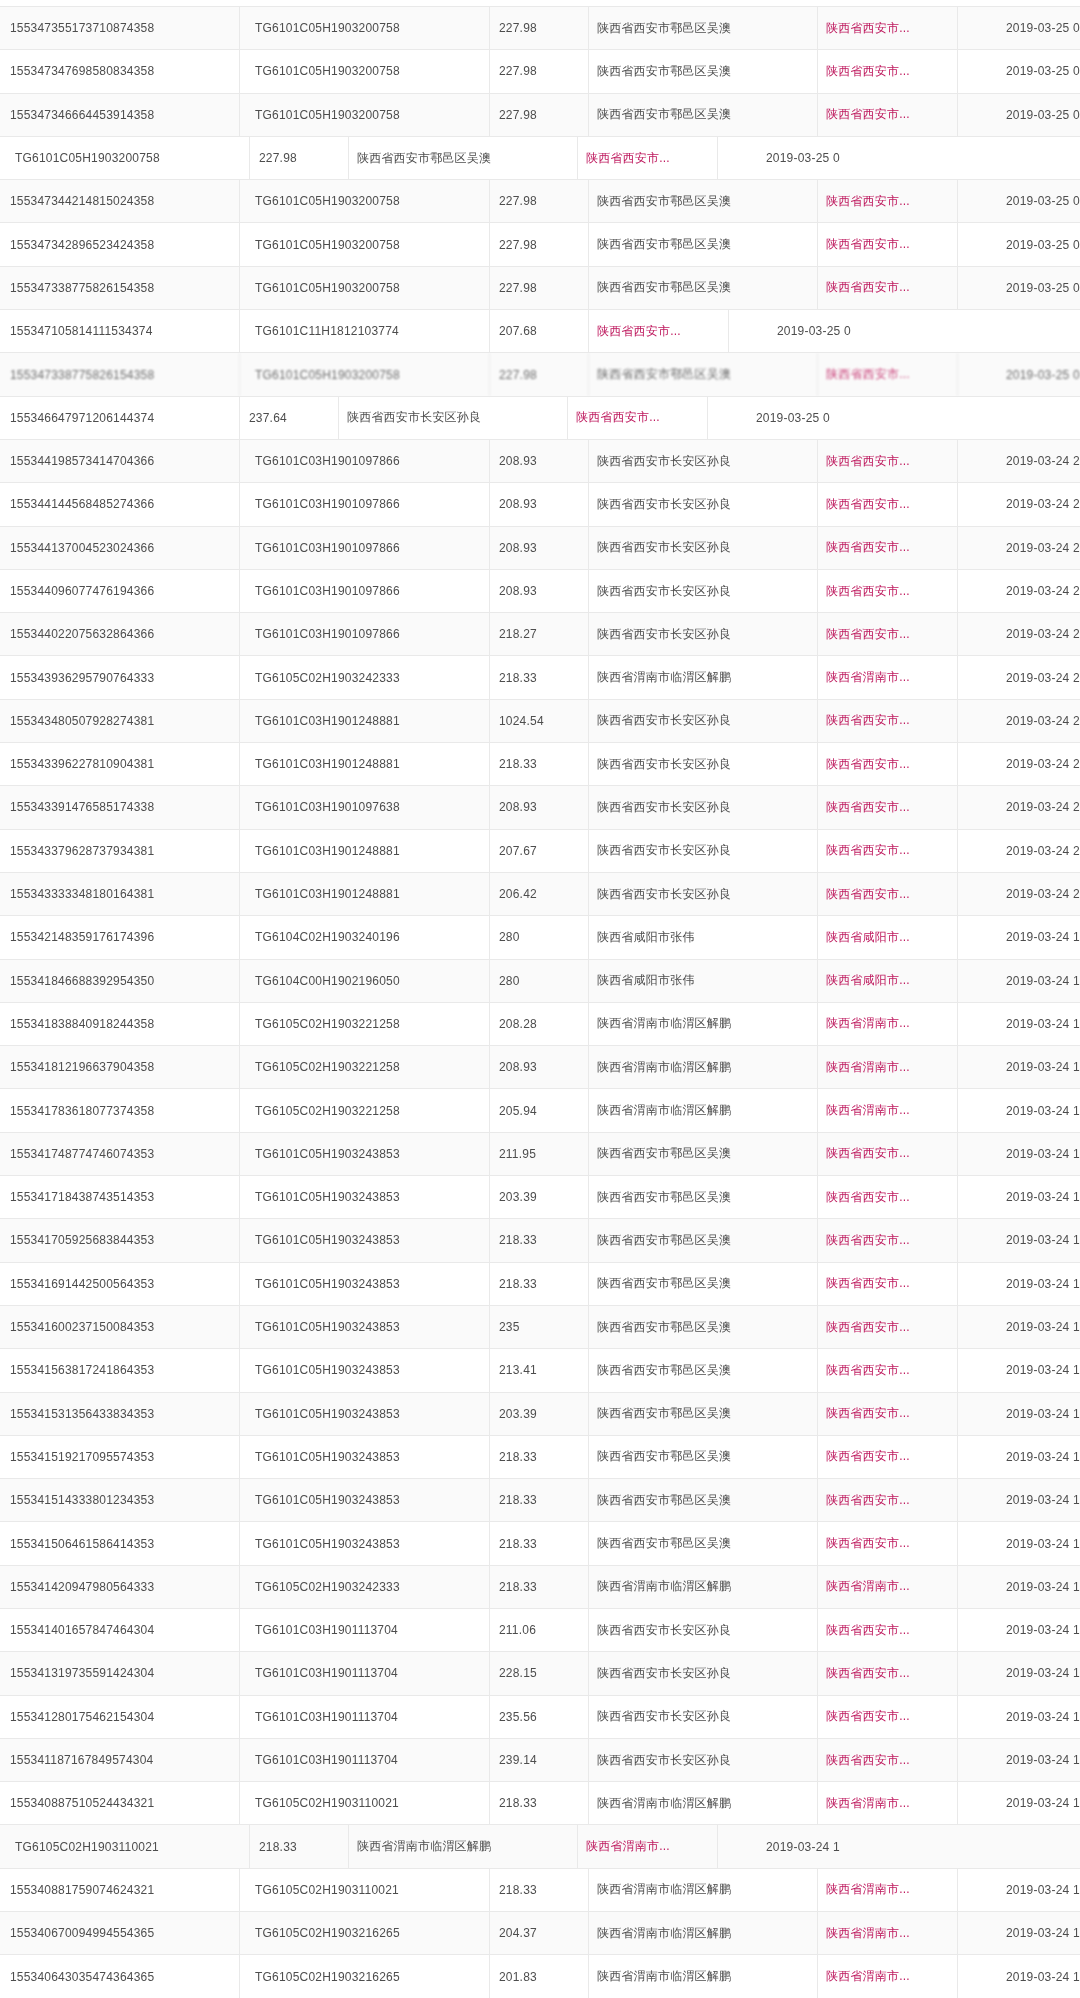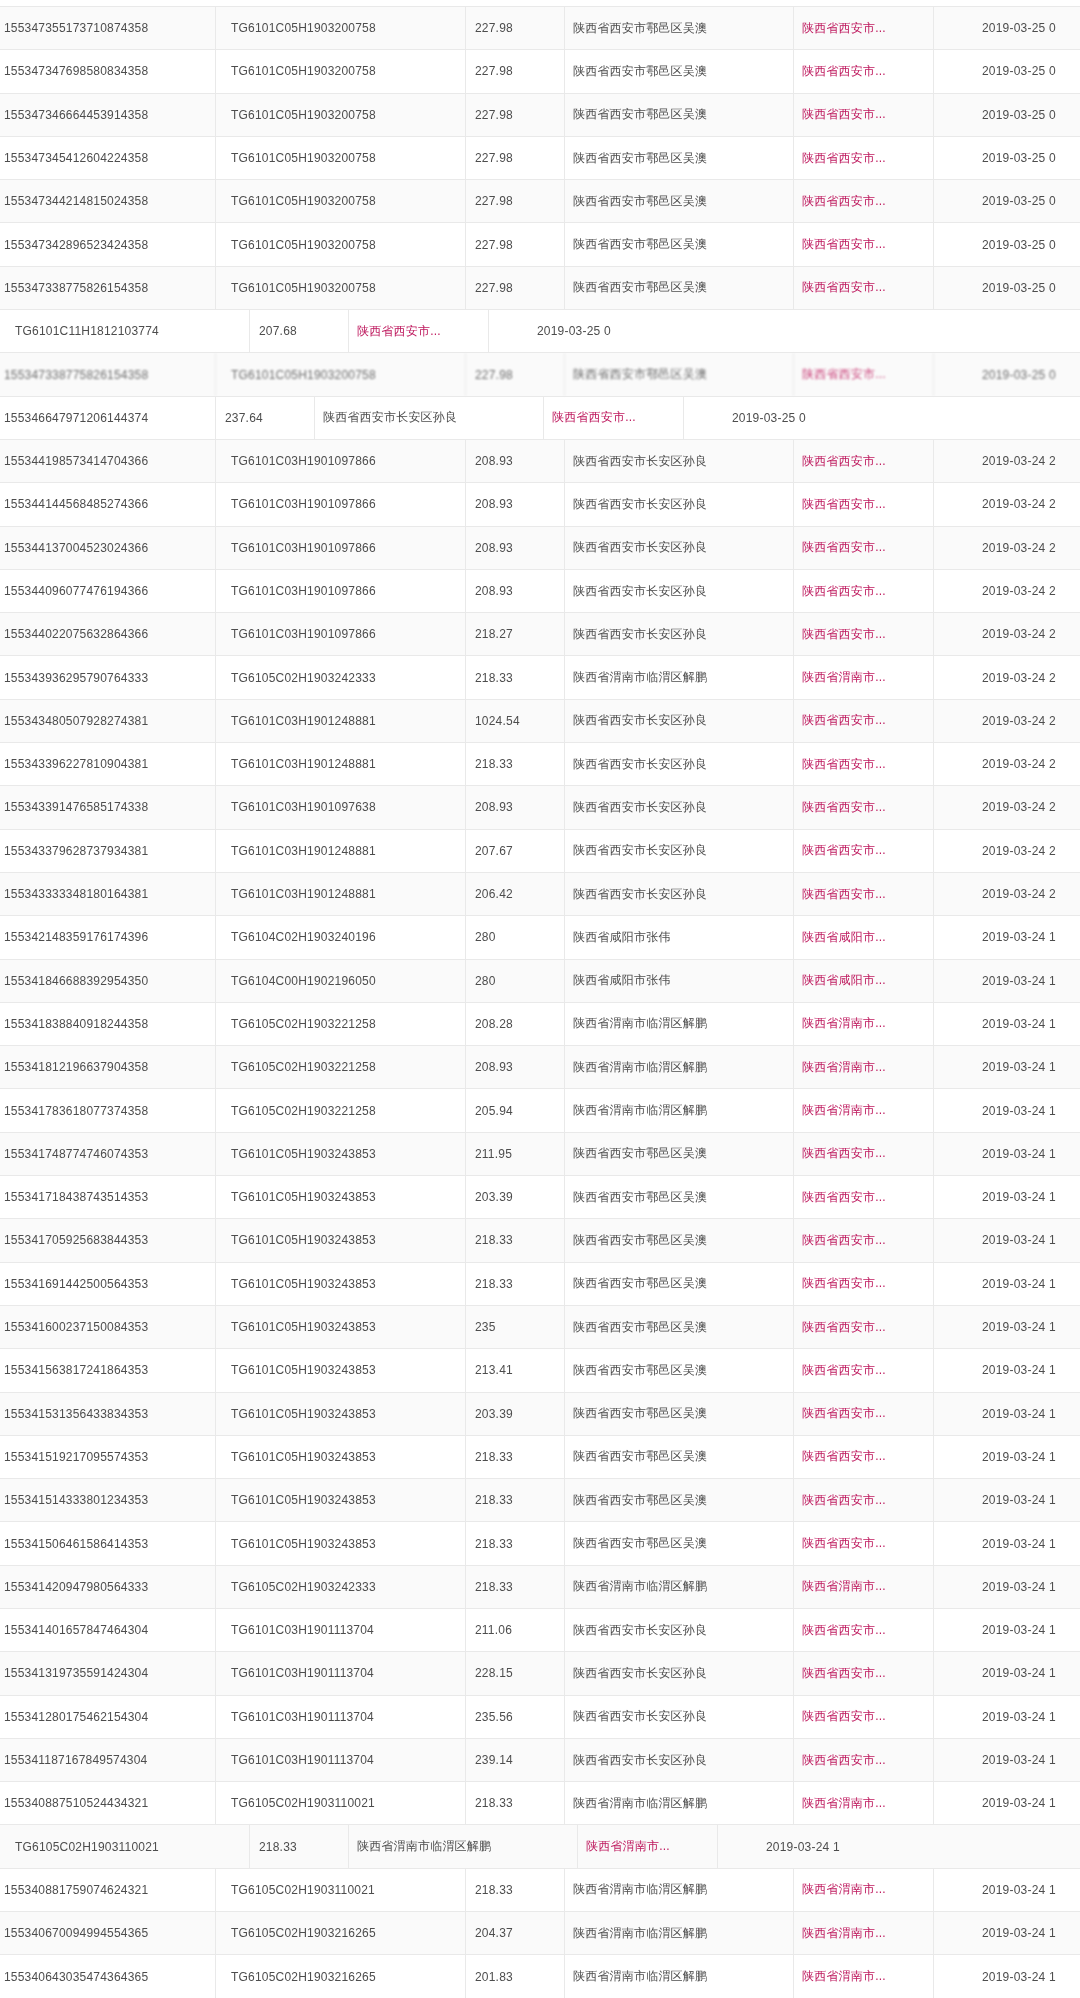--- a/index.html
+++ b/index.html
@@ -39,21 +39,21 @@
   .cell{
     display:flex;
     align-items:center;
     height:100%;
     flex-shrink:0;
     white-space:nowrap;
     overflow:hidden;
     border-right:1px solid var(--border-color);
     letter-spacing:0.2px;
   }
-  .c-id{width:216px;padding-left:4px;}
+  .c-id{width:240px;padding-left:10px;}
   .c-code{width:250px;padding-left:15px;}
   .c-amount{width:99px;padding-left:9px;}
   .c-address{width:229px;padding-left:8px;font-family:Liberation Serif, serif;}
   .c-region{width:140px;padding-left:8px;color:#be185d;}
   .c-date{width:290px;padding-left:48px;border-right:none;}
 </style>
 </head>
 <body>
 
 <div class="viewport">
@@ -77,21 +77,20 @@
   </div>
       <div class="row alt">
     <div class="cell c-id">155347346664453914358</div>
     <div class="cell c-code">TG6101C05H1903200758</div>
     <div class="cell c-amount">227.98</div>
     <div class="cell c-address">陕西省西安市鄠邑区吴澳</div>
     <div class="cell c-region">陕西省西安市...</div>
     <div class="cell c-date">2019-03-25 0</div>
   </div>
       <div class="row">
-    <div class="cell c-id">155347345412604224358</div>
     <div class="cell c-code">TG6101C05H1903200758</div>
     <div class="cell c-amount">227.98</div>
     <div class="cell c-address">陕西省西安市鄠邑区吴澳</div>
     <div class="cell c-region">陕西省西安市...</div>
     <div class="cell c-date">2019-03-25 0</div>
   </div>
       <div class="row alt">
     <div class="cell c-id">155347344214815024358</div>
     <div class="cell c-code">TG6101C05H1903200758</div>
     <div class="cell c-amount">227.98</div>
@@ -109,20 +108,21 @@
   </div>
       <div class="row alt">
     <div class="cell c-id">155347338775826154358</div>
     <div class="cell c-code">TG6101C05H1903200758</div>
     <div class="cell c-amount">227.98</div>
     <div class="cell c-address">陕西省西安市鄠邑区吴澳</div>
     <div class="cell c-region">陕西省西安市...</div>
     <div class="cell c-date">2019-03-25 0</div>
   </div>
       <div class="row">
+    <div class="cell c-id">155347105814111534374</div>
     <div class="cell c-code">TG6101C11H1812103774</div>
     <div class="cell c-amount">207.68</div>
     <div class="cell c-region">陕西省西安市...</div>
     <div class="cell c-date">2019-03-25 0</div>
   </div>
       <div class="row alt blur-row">
     <div class="cell c-id">155347338775826154358</div>
     <div class="cell c-code">TG6101C05H1903200758</div>
     <div class="cell c-amount">227.98</div>
     <div class="cell c-address">陕西省西安市鄠邑区吴澳</div>

